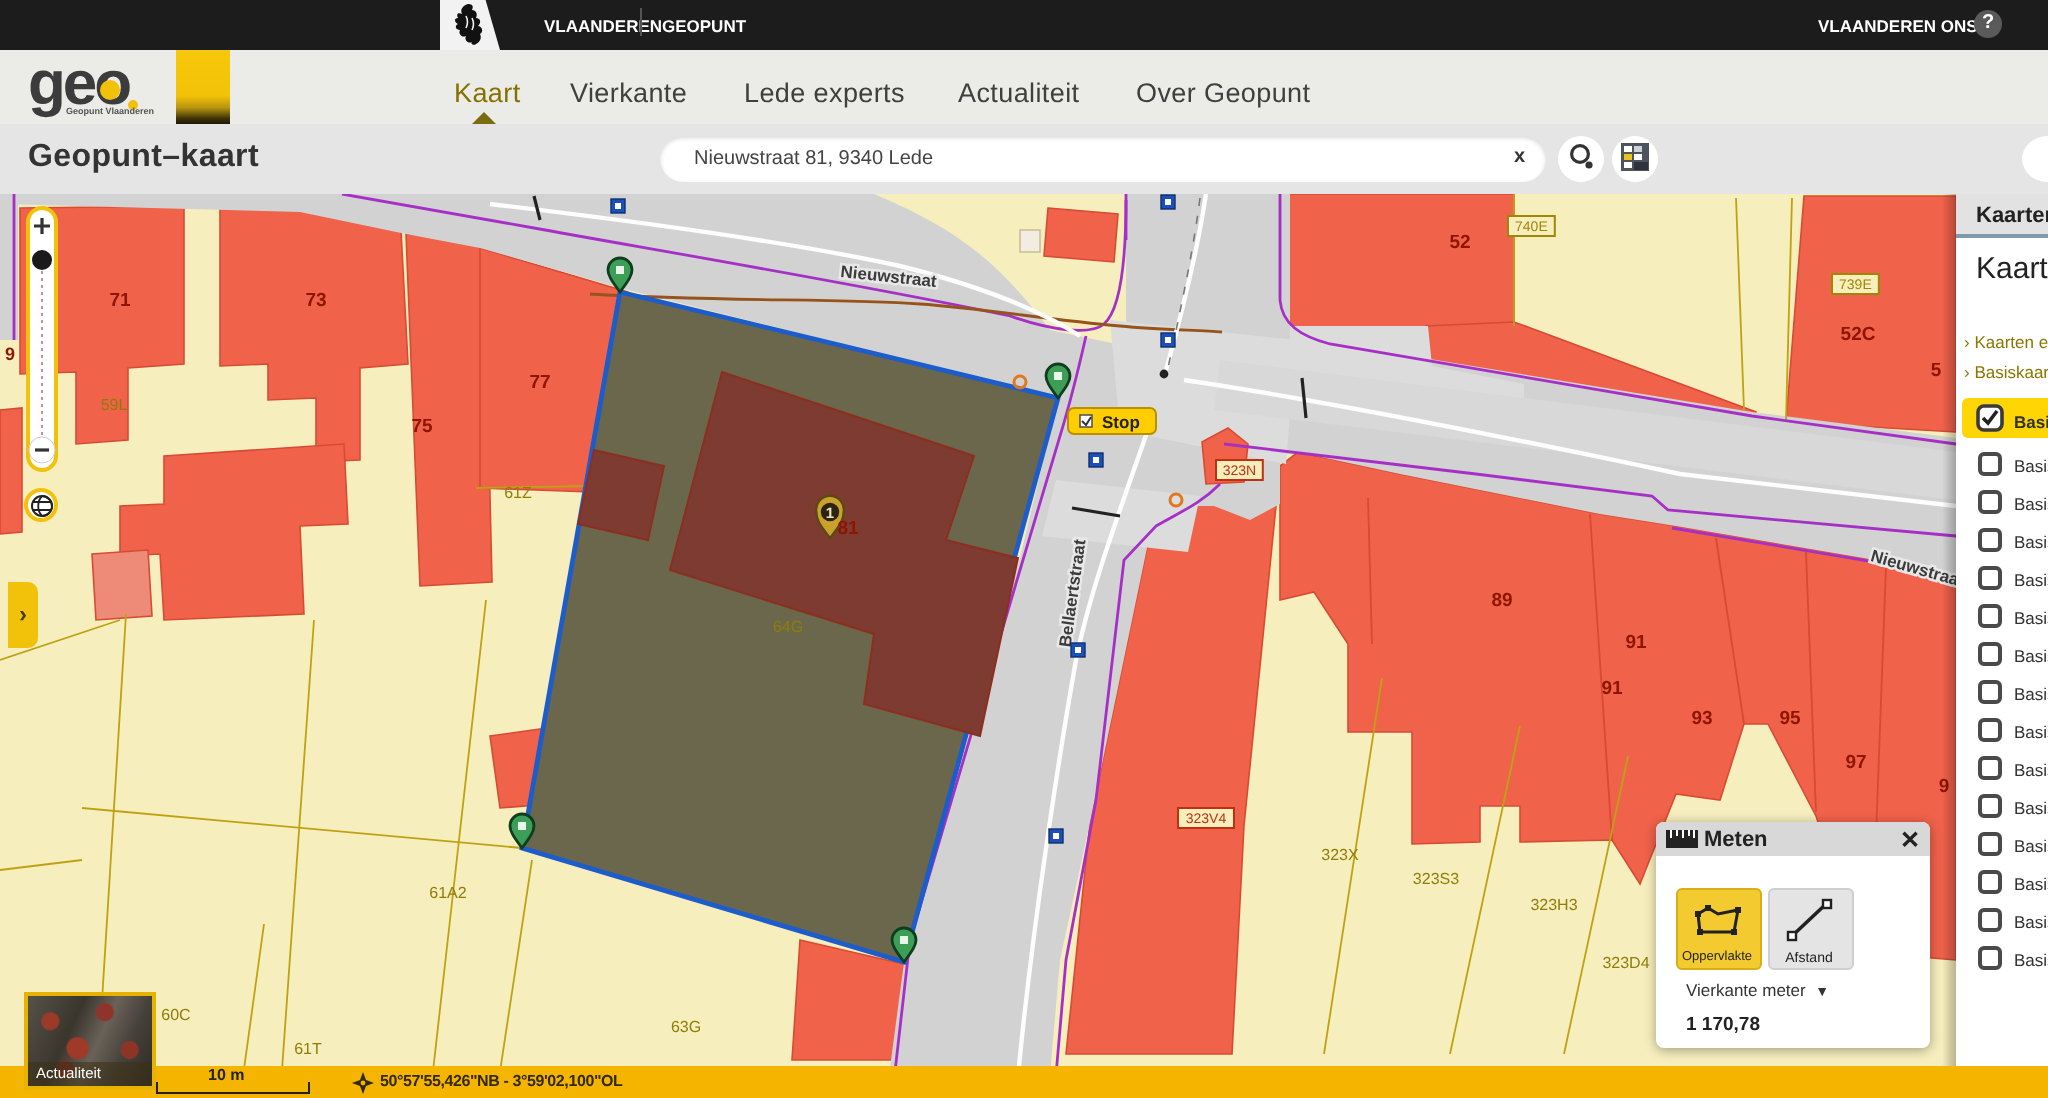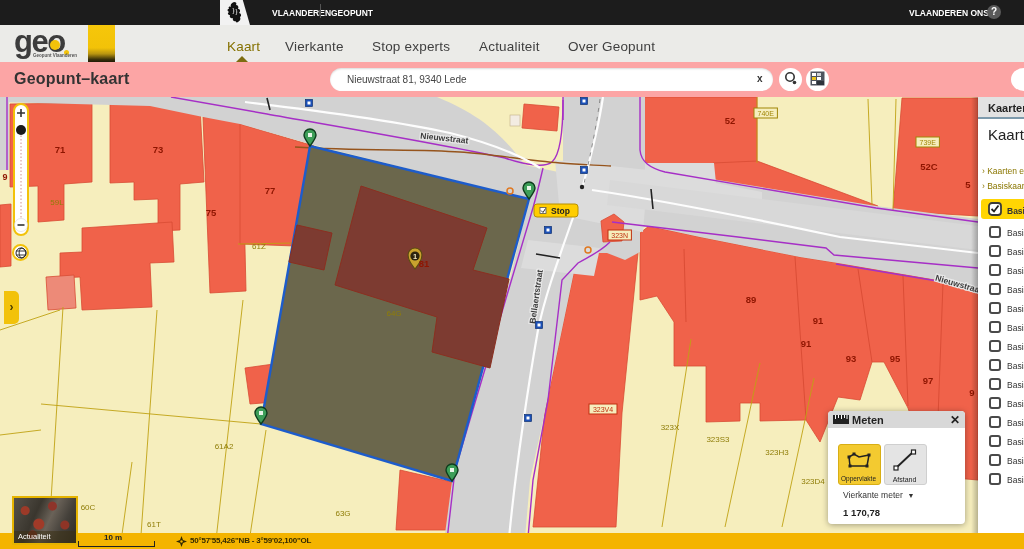--- a/index.html
+++ b/index.html
@@ -12,21 +12,21 @@
 #contact{color:#fff;font-size:8.5px;font-weight:bold;letter-spacing:0;top:8px;left:909px;}
 #qm{left:987px;top:5px;width:14px;height:14px;border-radius:50%;background:#5a5a5a;color:#fff;font-size:10px;font-weight:bold;text-align:center;line-height:14px;}
 
 #nav{left:0;top:25px;width:1024px;height:37px;background:#ebebe8;border-bottom:1px solid #d8d8d4;}
 #geologo{left:14px;top:26px;color:#3c3c3c;font-weight:bold;font-size:31px;letter-spacing:-1.5px;line-height:31px;}
 #geosub{left:33px;top:53px;font-size:4.5px;color:#555;font-weight:bold;}
 #crescent{left:88px;top:25px;width:27px;height:37px;background:linear-gradient(#f6c70a 0%,#f2c208 62%,#b89410 78%,#3a3008 93%,#201a04 100%);}
 .navitem{top:39px;font-size:13.5px;color:#3f3f3f;letter-spacing:0.2px;}
 #kaart-tri{left:236px;top:56px;width:0;height:0;border-left:6px solid transparent;border-right:6px solid transparent;border-bottom:6px solid #7c6c10;}
 
-#ybar{left:0;top:62px;width:1024px;height:35px;background:#fca5a5;}
+#ybar{left:0;top:62px;width:1024px;height:35px;background:#e5e5e5;}
 #ytitle{left:14px;top:8px;font-size:16px;font-weight:bold;color:#333;letter-spacing:0.2px;}
 #search{left:330px;top:6px;width:443px;height:23px;background:#fff;border-radius:12px;box-shadow:0 1px 2px rgba(0,0,0,0.15) inset;}
 #searchtxt{left:347px;top:12px;font-size:10px;color:#444;}
 #searchx{left:757px;top:11px;font-size:10px;font-weight:bold;color:#333;}
 .cbtn{top:6px;width:23px;height:23px;border-radius:50%;background:#fff;}
 
 #map{left:0;top:97px;width:978px;height:452px;}
 
 #panel{left:978px;top:97px;width:46px;height:436px;background:#fff;}
 #panelshadow{left:971px;top:97px;width:7px;height:436px;background:linear-gradient(90deg,rgba(0,0,0,0),rgba(0,0,0,0.25));}
@@ -83,21 +83,21 @@
 <div class="abs" id="qm">?</div>
 
 <div class="abs" id="nav"></div>
 <div class="abs" id="geologo">geo</div>
 <div class="abs" style="left:49.5px;top:40px;width:10px;height:10px;border-radius:50%;background:#f2c20a;"></div>
 <div class="abs" style="left:64px;top:50px;width:5px;height:5px;border-radius:50%;background:#f2c20a;"></div>
 <div class="abs" id="geosub">Geopunt Vlaanderen</div>
 <div class="abs" id="crescent"></div>
 <div class="abs navitem" style="left:227px;color:#857100;">Kaart</div>
 <div class="abs navitem" style="left:285px;">Vierkante</div>
-<div class="abs navitem" style="left:372px;">Stop experts</div>
+<div class="abs navitem" style="left:372px;">Lede experts</div>
 <div class="abs navitem" style="left:479px;">Actualiteit</div>
 <div class="abs navitem" style="left:568px;">Over Geopunt</div>
 <div class="abs" id="kaart-tri"></div>
 
 <div class="abs" id="ybar">
   <div class="abs" id="ytitle">Geopunt–kaart</div>
   <div class="abs" id="search"></div>
   <div class="abs" id="searchtxt">Nieuwstraat 81, 9340 Lede</div>
   <div class="abs" id="searchx">x</div>
   <div class="abs cbtn" style="left:779px;"></div>

